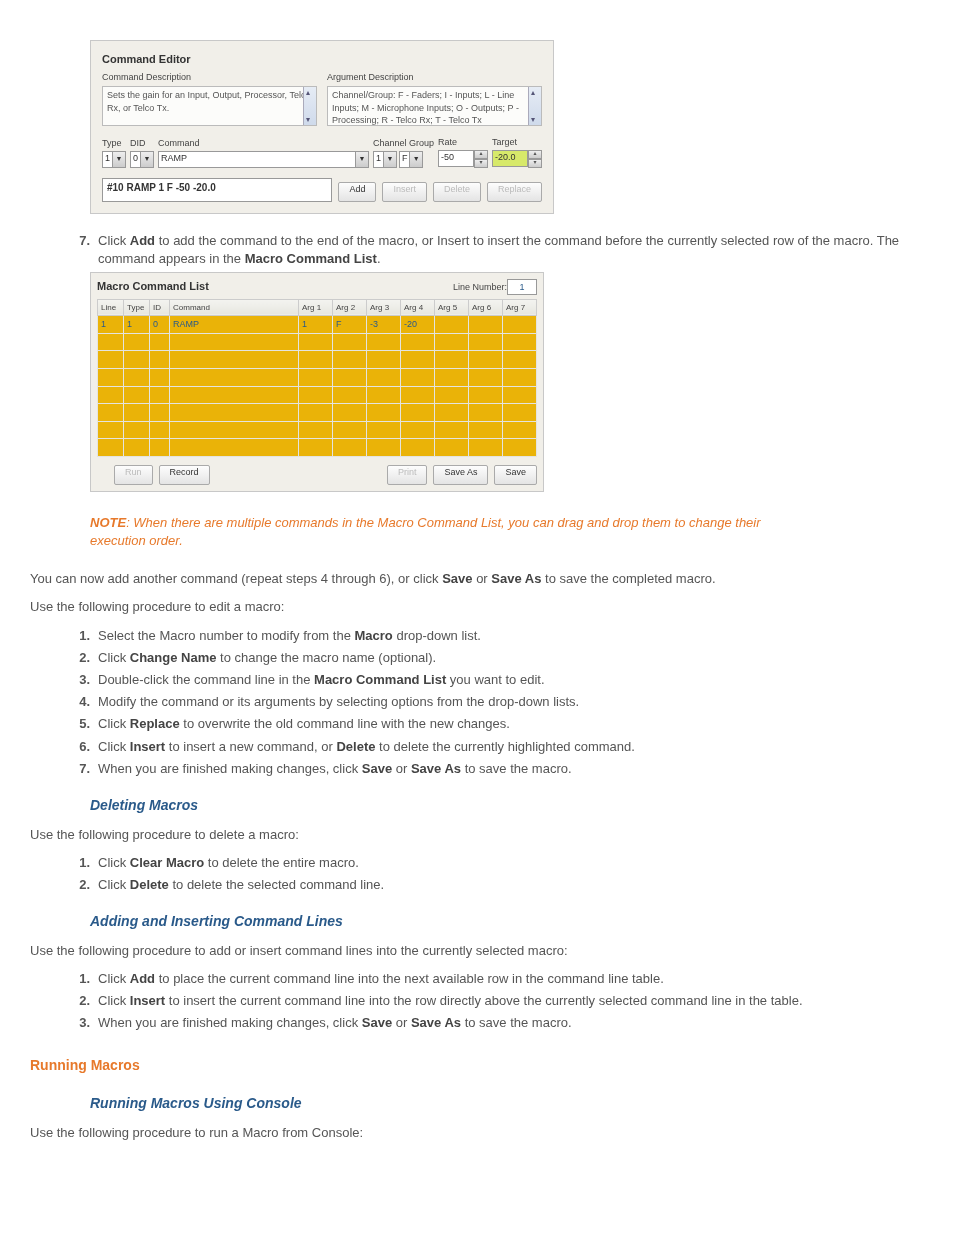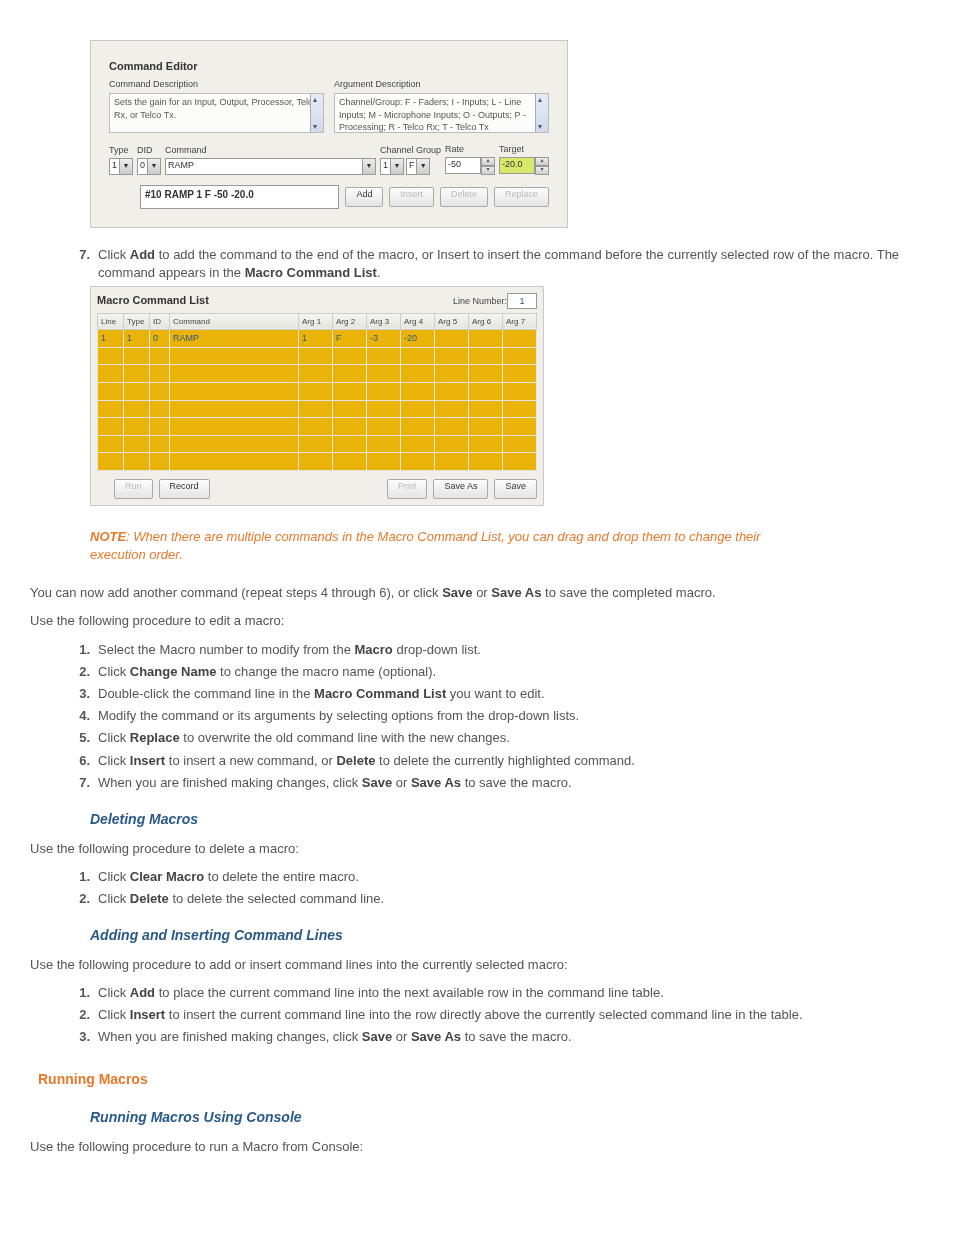--- a/index.html
+++ b/index.html
@@ -41,33 +41,33 @@
     font-weight: bold;
     font-style: italic;
     color: #2a5a8a;
     font-size: 14px;
     margin: 18px 0 2px 60px;
   }
   .run-h2 {
     color: #e7792b;
     font-weight: bold;
     font-size: 14px;
-    margin: 24px 0 6px 8px;
+    margin: 24px 0 6px 0;
   }
   b { color: #444; font-weight: bold; }
 
   
   .ce {
     width: 440px;
     margin: 0 0 18px 60px;
     border: 1px solid #c8c8c8;
     background: #f1efe9;
     font-size: 10px;
     color: #555;
-    padding: 18px;
+    padding: 11px;
   }
   .ce-title { font-weight: bold; font-size: 11px; margin-bottom: 4px; color:#333;}
   .ce-row { display: flex; gap: 10px; }
   .ce-col { flex: 1; }
   .ce-label { font-size: 9px; margin-bottom: 2px; color:#444;}
   .ce-textarea {
     border: 1px solid #bbb;
     background: #fcfcfa;
     height: 34px;
     padding: 2px 4px;
@@ -92,21 +92,21 @@
   }
   .ce-dd{ width:24px; display:flex;}
   .ce-dd .ce-input{flex:1;}
   .ce-dd-btn{ width:12px; background:linear-gradient(#eee,#ccc); border:1px solid #999; border-left:none; font-size:7px; text-align:center; line-height:13px; color:#333;}
   .ce-spin { display:flex; }
   .ce-spin .ce-input{ width:30px;}
   .ce-spin-btns{ display:flex; flex-direction:column; }
   .ce-spin-btns span{ width:12px; height:7px; border:1px solid #999; background:linear-gradient(#eee,#ccc); font-size:6px; line-height:5px; text-align:center;}
   .ce-target{ background:#d7e96a !important; width:34px;}
   .ce-preview{
-    margin-top:10px; display:flex; align-items:center; gap:6px;margin-left:31px;
+    margin-top:10px; display:flex; align-items:flex-end; gap:6px;
   }
   .ce-preview-box{
     flex:1; border:1px solid #999; background:#fff; height:18px; font-size:10px;
     padding:2px 4px; color:#333; font-weight:bold;
   }
   .ce-btn{
     border:1px solid #aaa; background:linear-gradient(#fdfdfd,#e4e4e4);
     height:18px; font-size:9px; padding:0 10px; color:#333; border-radius:2px;
   }
   .ce-btn.disabled{ color:#bbb; }

